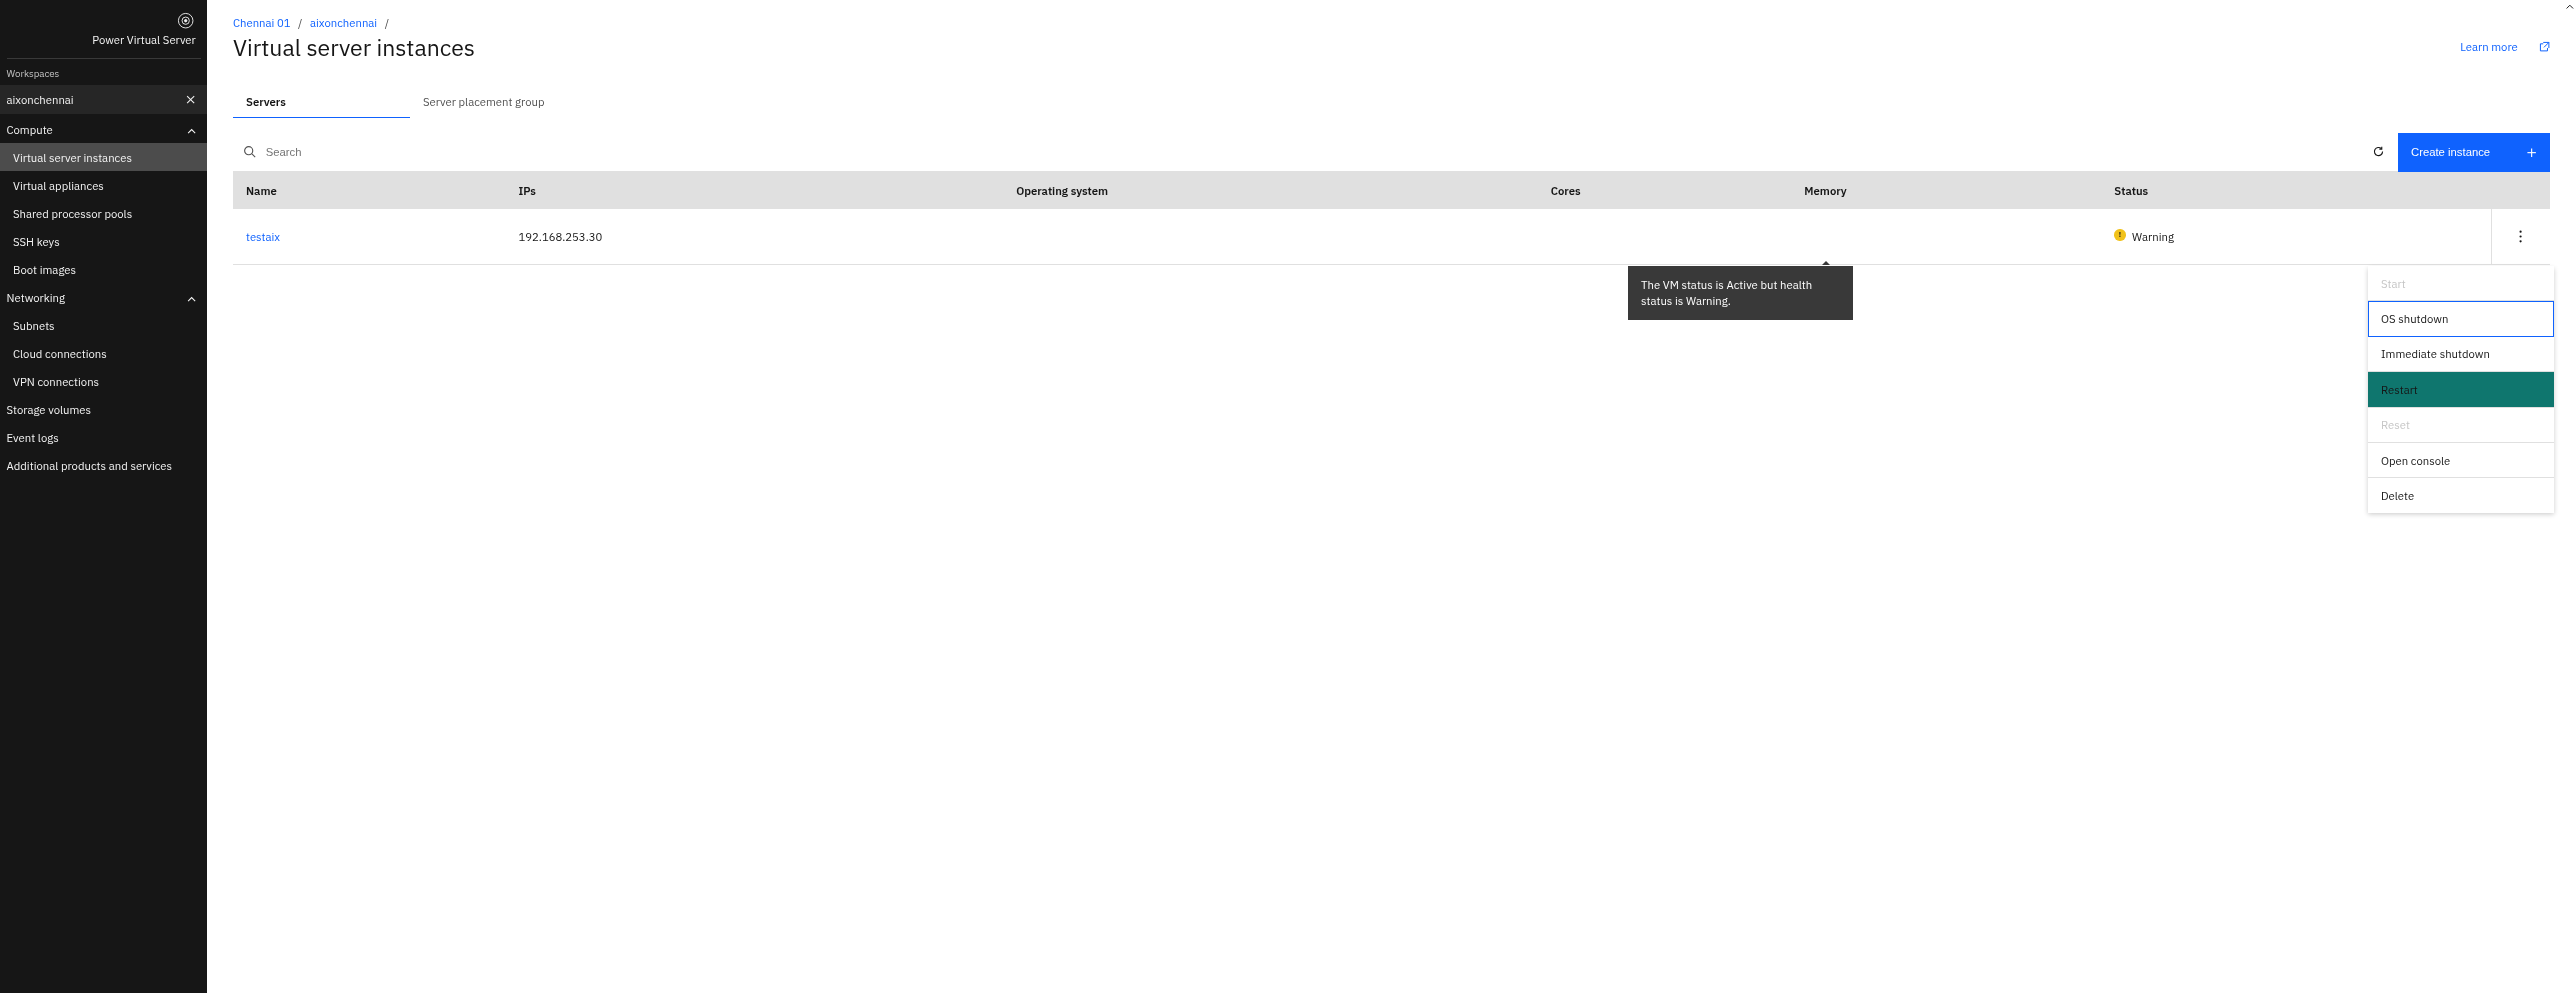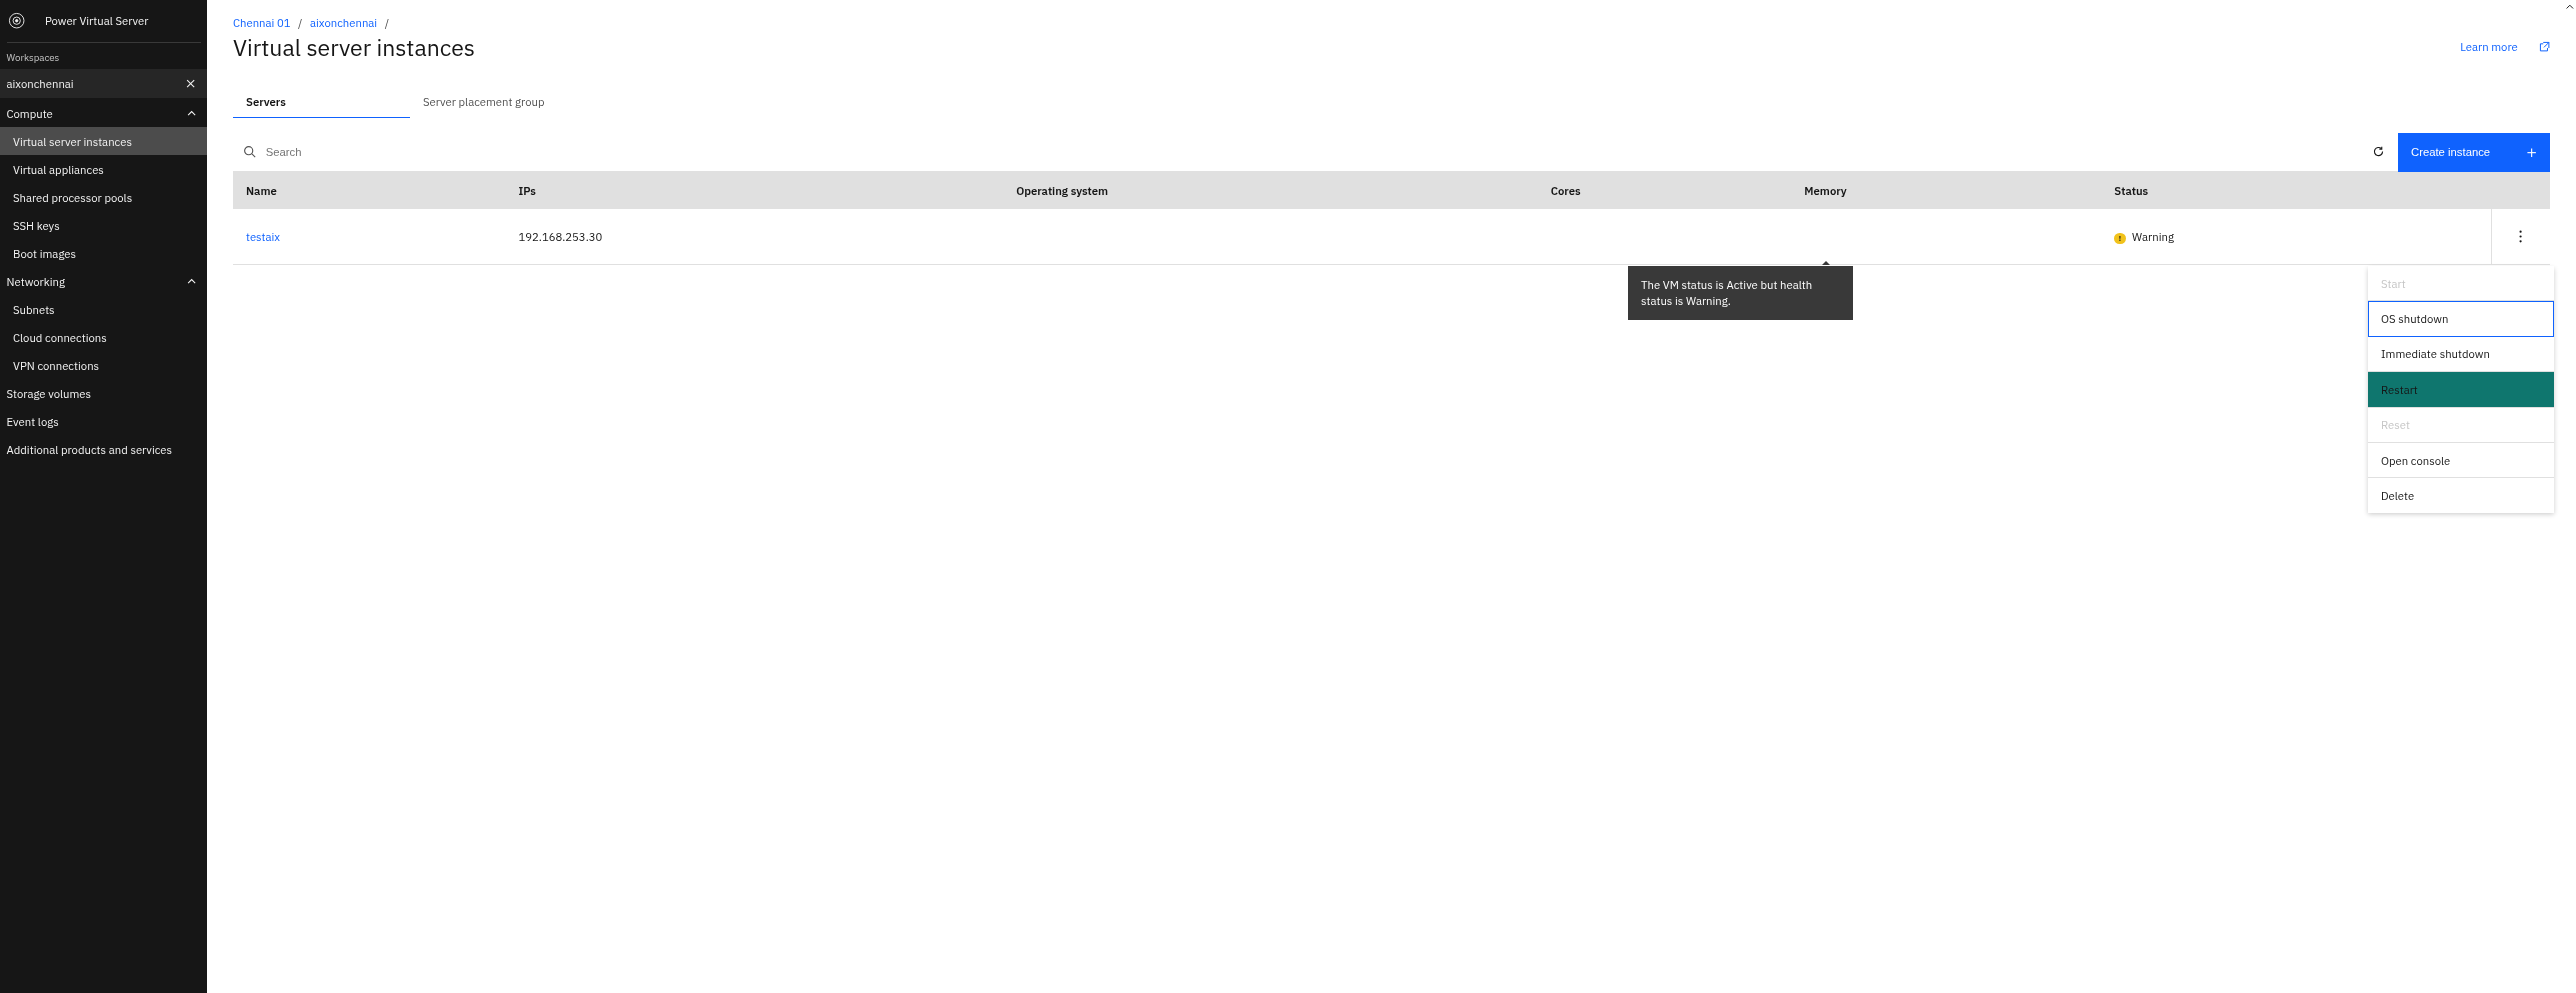--- a/index.html
+++ b/index.html
@@ -1,25 +1,25 @@
 <!DOCTYPE html>
 <html><head>
 <meta charset="utf-8">
 <style>
   * { box-sizing: border-box; margin: 0; padding: 0; }
   html, body { width: 100%; height: 100%; font-family: "IBM Plex Sans", "Helvetica Neue", Arial, sans-serif; font-size: 11.3px; color: #161616; }
   body { display: flex; background: #fff; }
   .sidebar { width: 207px; background: #161616; color: #f4f4f4; display: flex; flex-direction: column; padding-top: 11.3px; }
-  .sidebar-header { display: flex; align-items: center; gap: 19px; padding: 0 11.3px 11.3px 6.5px; }
+  .sidebar-header { display: flex; align-items: flex-end; gap: 1px; padding: 0 11.3px 11.3px 6.5px; flex-direction: column; }
   .sidebar-title { font-size: 11.3px; color: #f4f4f4; }
   .side-rule { border: 0; border-top: 0.8px solid #393939; margin: 0 6.5px 8px 6.5px; }
   .side-section-label { font-size: 9.7px; color: #c6c6c6; padding: 0 13px 4.9px 6.5px; }
   .workspace-row { display: flex; align-items: center; justify-content: space-between; background: #262626; padding: 6.5px 8px 6.5px 6.5px; margin-bottom: 1.6px; }
   .icon-btn { background: none; border: none; color: #f4f4f4; cursor: pointer; display: flex; align-items: center; justify-content: center; width: 16px; height: 16px; }
-  .nav-group-header { display: flex; align-items: center; justify-content: space-between; padding: 6.5px 9.7px 6.5px 6.5px; cursor: pointer; font-size: 11.3px; }
+  .nav-group-header { display: flex; align-items: flex-end; justify-content: space-between; padding: 6.5px 9.7px 6.5px 6.5px; cursor: pointer; font-size: 11.3px; }
   .nav-item { padding: 6.5px 13px 6.5px 13px; cursor: pointer; font-size: 11.3px; }
   .nav-item.selected { background: #4c4c4c; }
   .nav-item.top-level { padding-left: 6.5px; }
   .chev { width: 11.3px; height: 11.3px; }
   .main { flex: 1; background: #fff; padding: 14.6px 26px; position: relative; }
   .breadcrumb { font-size: 11.3px; margin-bottom: 2px; }
   .breadcrumb a { color: #0f62fe; text-decoration: none; }
   .breadcrumb .sep { color: #525252; padding: 0 4.9px; }
   .header-row { display: flex; align-items: center; justify-content: space-between; }
   .page-title { font-size: 23px; font-weight: 400; color: #161616; }
@@ -29,21 +29,21 @@
   .tab.active { border-bottom: 1.6px solid #0f62fe; color: #161616; font-weight: 600; }
   .toolbar { display: flex; align-items: stretch; margin-top: 14.6px; height: 39px; }
   .search-wrap { flex: 1; display: flex; align-items: center; border-bottom: 0.8px solid #e0e0e0; padding: 0 9.7px; gap: 10px; }
   .search-input { flex: 1; border: none; outline: none; font-size: 11.3px; height: 100%; }
   .refresh-btn { width: 39px; display: flex; align-items: center; justify-content: center; border: none; background: #fff; border-bottom: 0.8px solid #e0e0e0; cursor: pointer; }
   .create-btn { background: #0f62fe; color: #fff; border: none; padding: 0 13px; font-size: 11.3px; cursor: pointer; display: flex; align-items: center; gap: 22px; min-width: 152px; justify-content: space-between; }
   table.data { width: 100%; border-collapse: collapse; }
   table.data th { background: #e0e0e0; text-align: left; font-weight: 600; font-size: 11.3px; padding: 11.3px 13px; }
   table.data td { padding: 11.3px 13px; border-bottom: 0.8px solid #e0e0e0; font-size: 11.3px; }
   table.data td a { color: #0f62fe; text-decoration: none; }
-  .status-cell { display: flex; align-items: flex-end; gap: 6.5px; position: relative; }
+  .status-cell { display: flex; align-items: flex-start; gap: 6.5px; position: relative; }
   .warn-dot { width: 11.3px; height: 11.3px; border-radius: 50%; background: #f1c21b; display: inline-flex; align-items: center; justify-content: center; }
   .warn-dot::after { content: "!"; font-size: 7.3px; color: #161616; font-weight: bold; }
   .overflow-btn { width: 32px; height: 32px; display: flex; align-items: center; justify-content: center; border: none; background: #fff; cursor: pointer; }
   .overflow-col { width: 45px; border-left: 0.8px solid #e0e0e0; }
   .tooltip { position: absolute; background: #393939; color: #fff; padding: 11.3px 13px; font-size: 11.3px; width: 225px; top: 266px; left: 1421px; line-height: 1.4; }
   .tooltip::after { content: ""; position: absolute; top: -4.9px; right: 23px; width: 0; height: 0; border-left: 4.9px solid transparent; border-right: 4.9px solid transparent; border-bottom: 4.9px solid #393939; }
   .menu { position: absolute; top: 266px; right: 22px; width: 186px; background: #fff; box-shadow: 0 1.6px 4.9px rgba(0,0,0,.2); }
   .menu-item { padding: 9.7px 13px; font-size: 11.3px; cursor: pointer; border-bottom: 0.8px solid #e0e0e0; }
   .menu-item:last-child { border-bottom: none; }
   .menu-item.disabled { color: #c6c6c6; cursor: not-allowed; }

